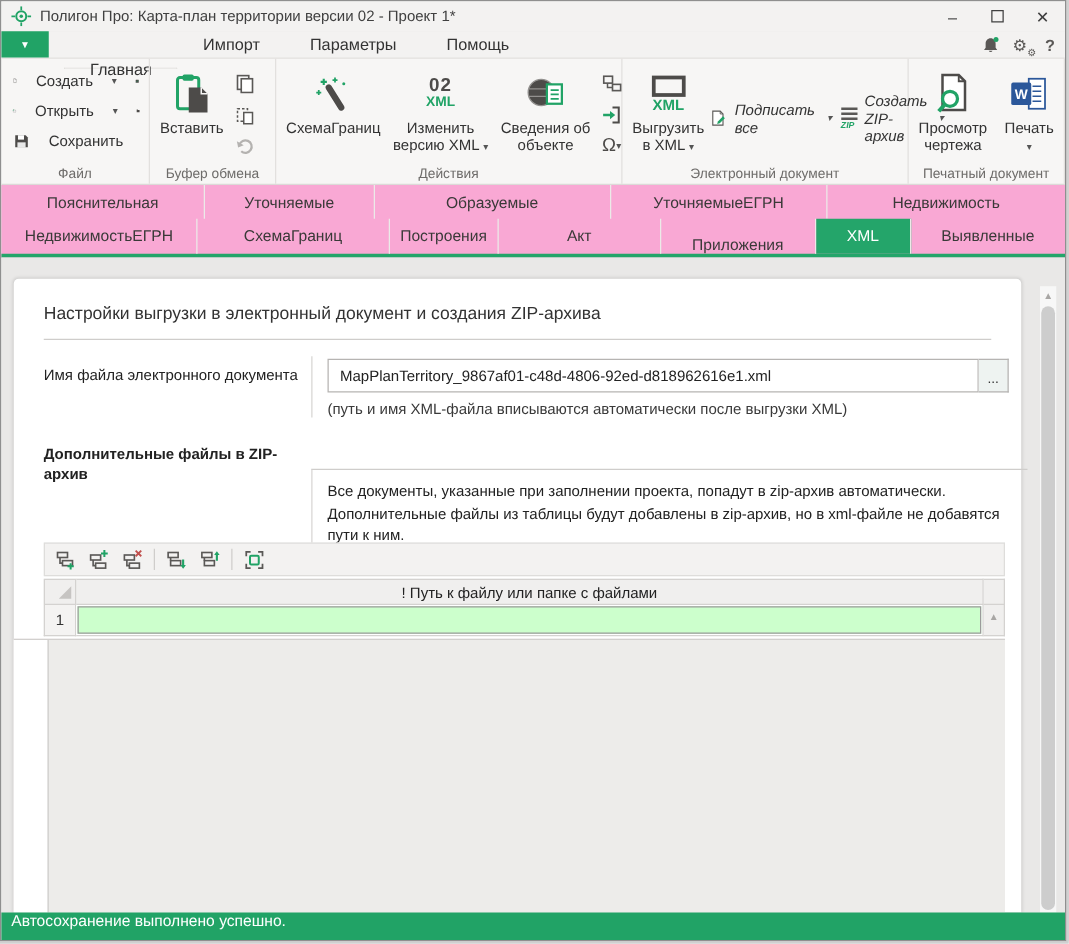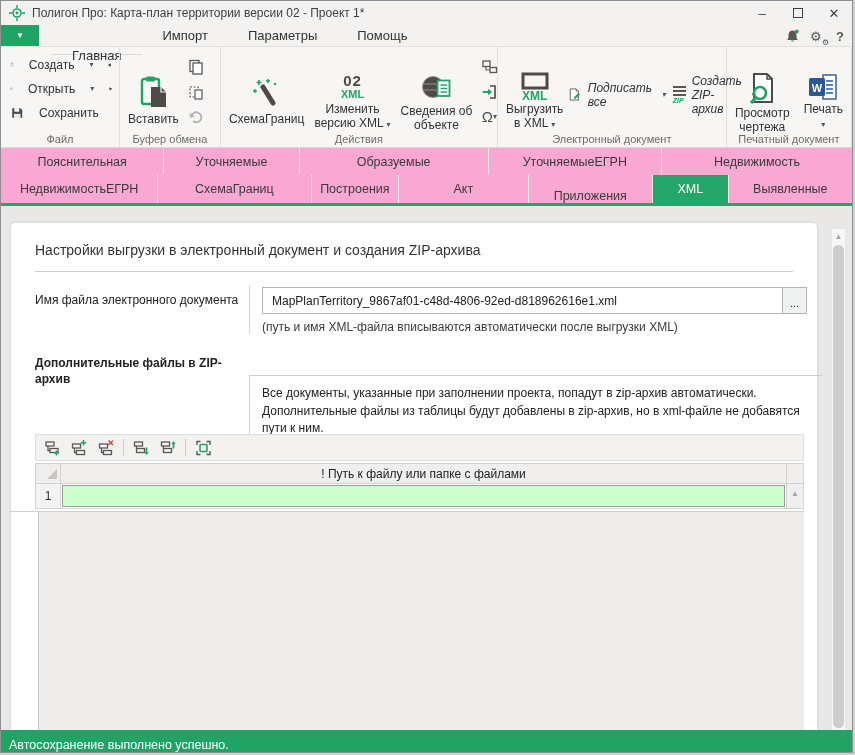--- a/index.html
+++ b/index.html
@@ -27,21 +27,21 @@
   
   .ribbon{height:101px;background:#f7f6f5;border-bottom:1px solid #dcdad8;display:flex;}
   .rgroup{position:relative;height:100%;border-right:1px solid #e2e0de;padding:4px 3px 17px;}
   .rgroup-label{position:absolute;bottom:2px;left:0;right:0;text-align:center;font-size:11px;color:#6e6c6a;}
   .g-file{width:119px;}.g-clip{width:106px;}.g-act{width:277px;}.g-edoc{width:229px;}.g-pdoc{flex:1;}
   .file-rows{display:flex;flex-direction:column;gap:3px;padding:3px 4px 0 6px;}
   .file-row{display:flex;align-items:center;gap:15px;font-size:12px;color:#333;height:21px;}
   .file-row .ric{margin-left:auto;}
   .dd{font-size:8px;color:#555;line-height:1;}
   .bigbtn{display:flex;flex-direction:column;align-items:center;padding:4px 5px 0;}
-  .bicon{height:40px;display:flex;flex-direction:column;align-items:center;justify-content:center;margin-top:17px;}
+  .bicon{height:40px;display:flex;flex-direction:column;align-items:center;justify-content:center;}
   .blbl{font-size:12px;line-height:14px;color:#333;text-align:center;white-space:nowrap;}
   .minicol{display:flex;flex-direction:column;gap:4px;padding-top:5px;}
   .minibtn{width:24px;height:21px;display:flex;align-items:center;justify-content:center;}
   .g-clip{display:flex;}
   .g-act{display:flex;}
   .g-edoc{display:flex;}
   .g-pdoc{display:flex;justify-content:center;gap:4px;}
   .edoc-rows{display:flex;flex-direction:row;gap:7px;padding-top:8px;font-style:italic;}
   .edoc-row{display:flex;align-items:center;gap:6px;font-size:12px;color:#333;}
   .v02-num{font-size:15px;font-weight:bold;color:#4d4b49;letter-spacing:1px;line-height:14px;text-align:center;}
@@ -109,21 +109,21 @@
                display:flex;align-items:flex-start;justify-content:center;padding-top:5px;
                font-size:8px;color:#a8a6a4;}
   .grid-after{position:absolute;left:0;right:13px;top:77px;bottom:0;background:#edecea;border-top:1px solid #d2d0ce;}
   .white-strip{position:absolute;left:0;top:0;bottom:0;width:28px;background:#fff;border-right:1px solid #c9c7c5;}
   
   .vscrollbar{position:absolute;right:7px;top:23px;bottom:0;width:13px;background:#f7f7f7;}
   .vs-arrow{height:14px;display:flex;align-items:center;justify-content:center;font-size:8px;color:#a8a6a4;}
   .vs-thumb{position:absolute;left:1px;right:1px;top:16px;bottom:2px;background:#cdcdcd;border-radius:6px;}
   
   .statusbar{position:absolute;left:0;right:0;bottom:0;height:22px;background:#21a366;color:#fff;
-             font-size:12.5px;display:flex;align-items:flex-end;padding-left:8px;}
+             font-size:12.5px;display:flex;align-items:flex-start;padding-left:8px;}
 </style>
 </head>
 <body>
 
 <div class="window">
 
   <div class="titlebar">
     <svg class="app-icon" viewBox="0 0 16 16">
       <circle cx="8" cy="8" r="4" fill="none" stroke="#21a366" stroke-width="1.6"></circle>
       <circle cx="8" cy="8" r="1.4" fill="#21a366"></circle>

